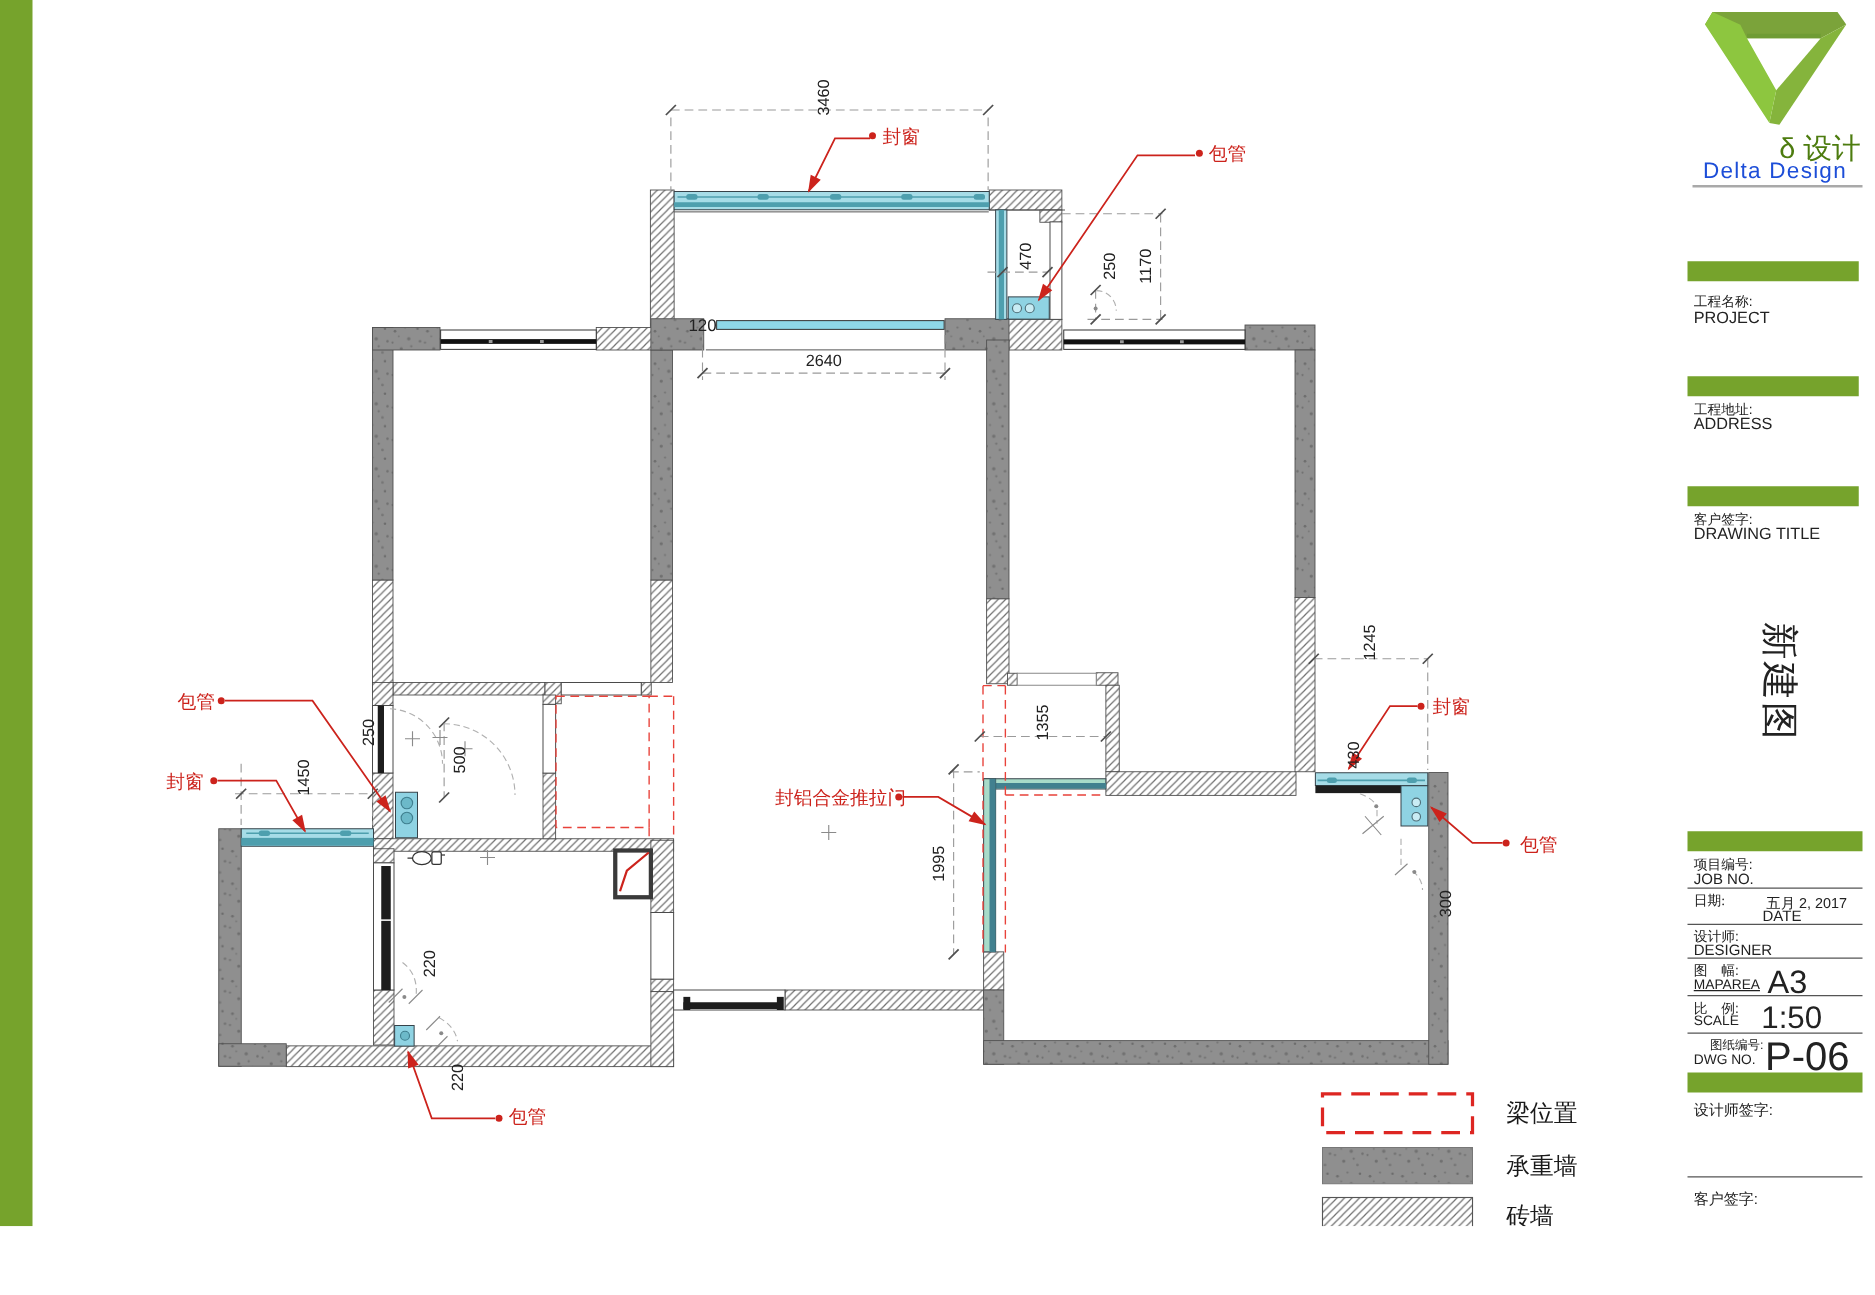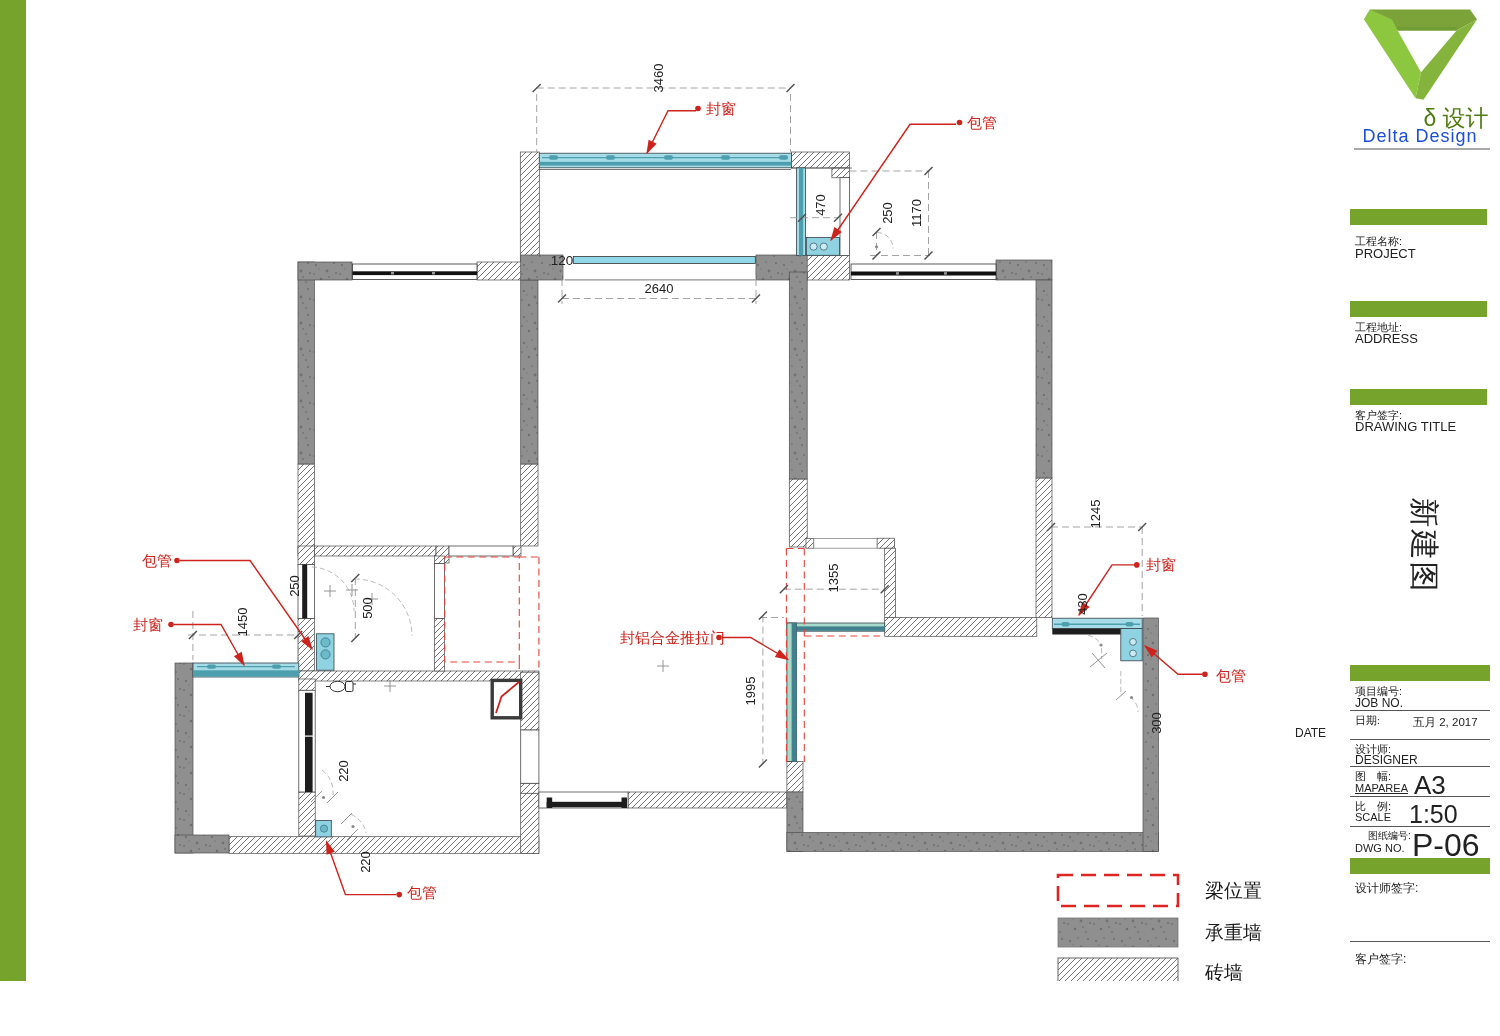--- a/index.html
+++ b/index.html
@@ -461,21 +461,21 @@
 
 <div class="sb" style="left:1373px;top:527px;width:100px;font-size:30px;letter-spacing:2px;transform:rotate(90deg);transform-origin:50% 50%;white-space:nowrap;">新建图</div>
 
 <div class="sb" style="left:1350px;top:665px;width:140px;height:16px;background:#76a32c;"></div>
 
 <div class="sb" style="left:1355px;top:684px;font-size:11px;">项目编号:</div>
 <div class="sb" style="left:1355px;top:696px;font-size:12px;">JOB NO.</div>
 <div class="sb" style="left:1350px;top:710px;width:140px;height:1px;background:#555;"></div>
 
 <div class="sb" style="left:1355px;top:713px;font-size:11px;font-family:Liberation Serif, serif;">日期:</div>
-<div class="sb" style="left:1295px;top:726px;font-size:12px;">DATE</div>
+<div class="sb" style="left:1410px;top:726px;font-size:12px;">DATE</div>
 <div class="sb" style="left:1413px;top:715px;font-size:11.5px;">五月 2, 2017</div>
 <div class="sb" style="left:1350px;top:739px;width:140px;height:1px;background:#555;"></div>
 
 <div class="sb" style="left:1355px;top:742px;font-size:11px;">设计师:</div>
 <div class="sb" style="left:1355px;top:753px;font-size:12px;">DESIGNER</div>
 <div class="sb" style="left:1350px;top:766px;width:140px;height:1px;background:#555;"></div>
 
 <div class="sb" style="left:1355px;top:769px;font-size:11px;">图　幅:</div>
 <div class="sb" style="left:1355px;top:782px;font-size:11px;text-decoration:underline;">MAPAREA</div>
 <div class="sb" style="left:1414px;top:770px;font-size:26px;">A3</div>

